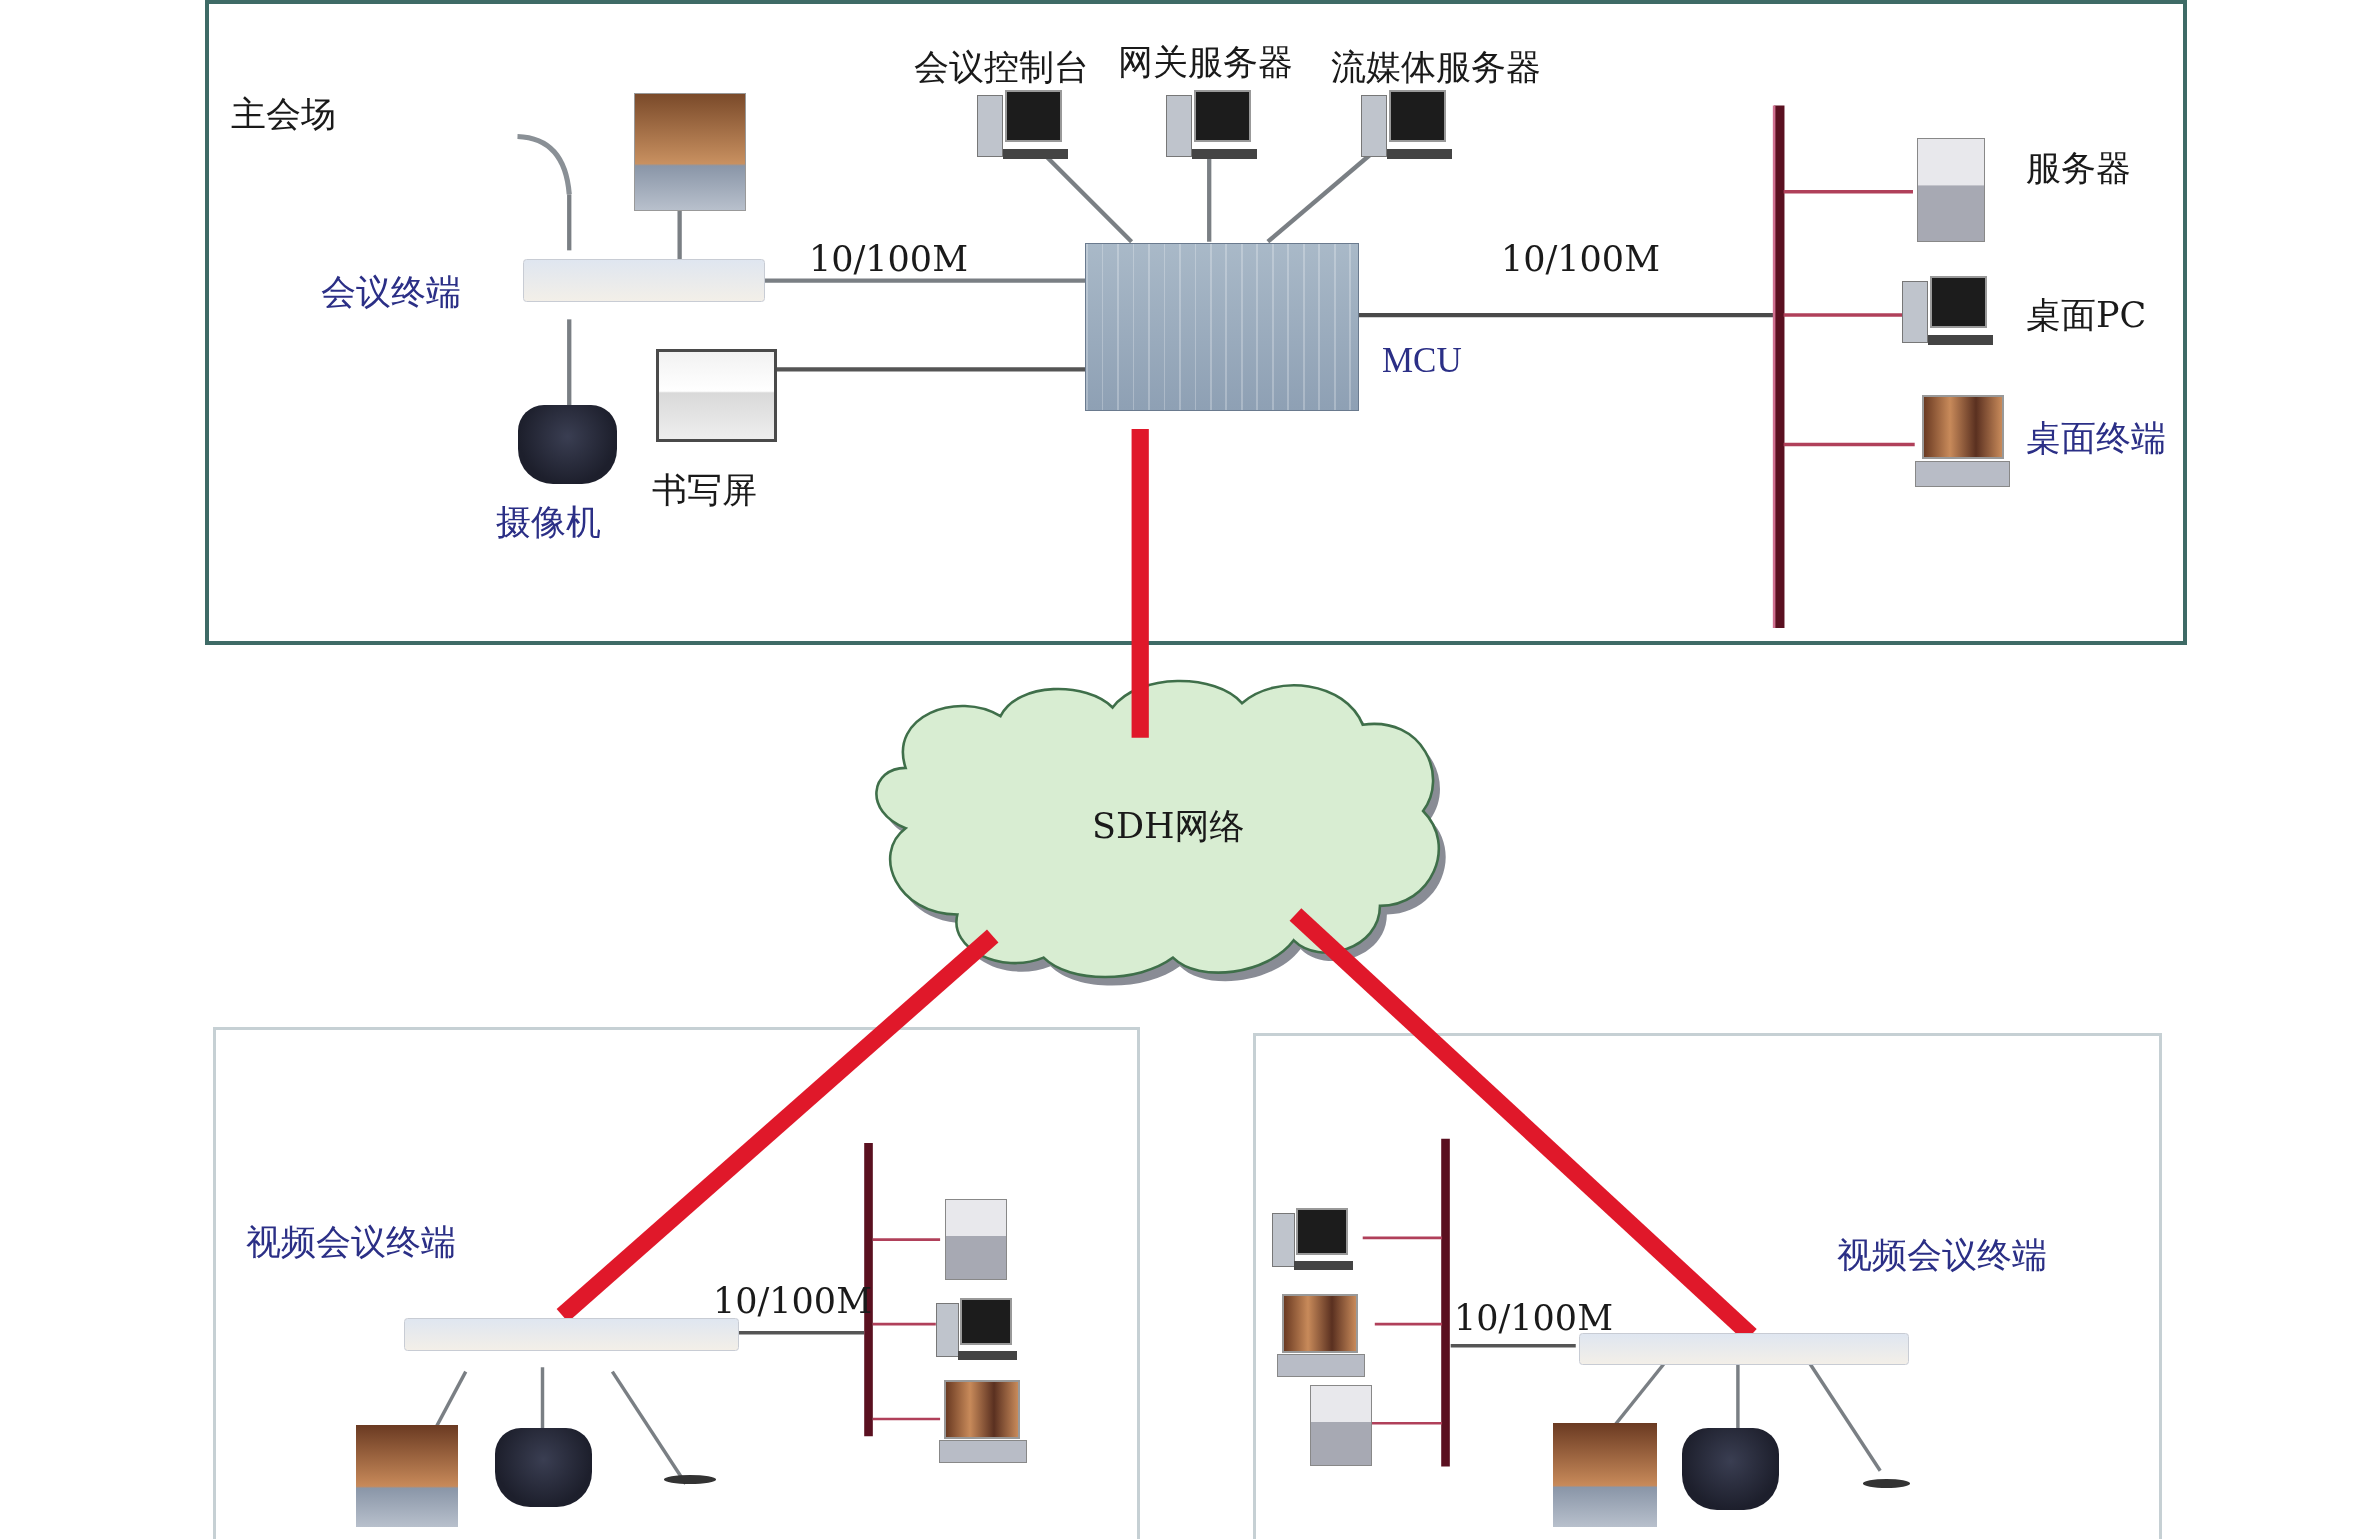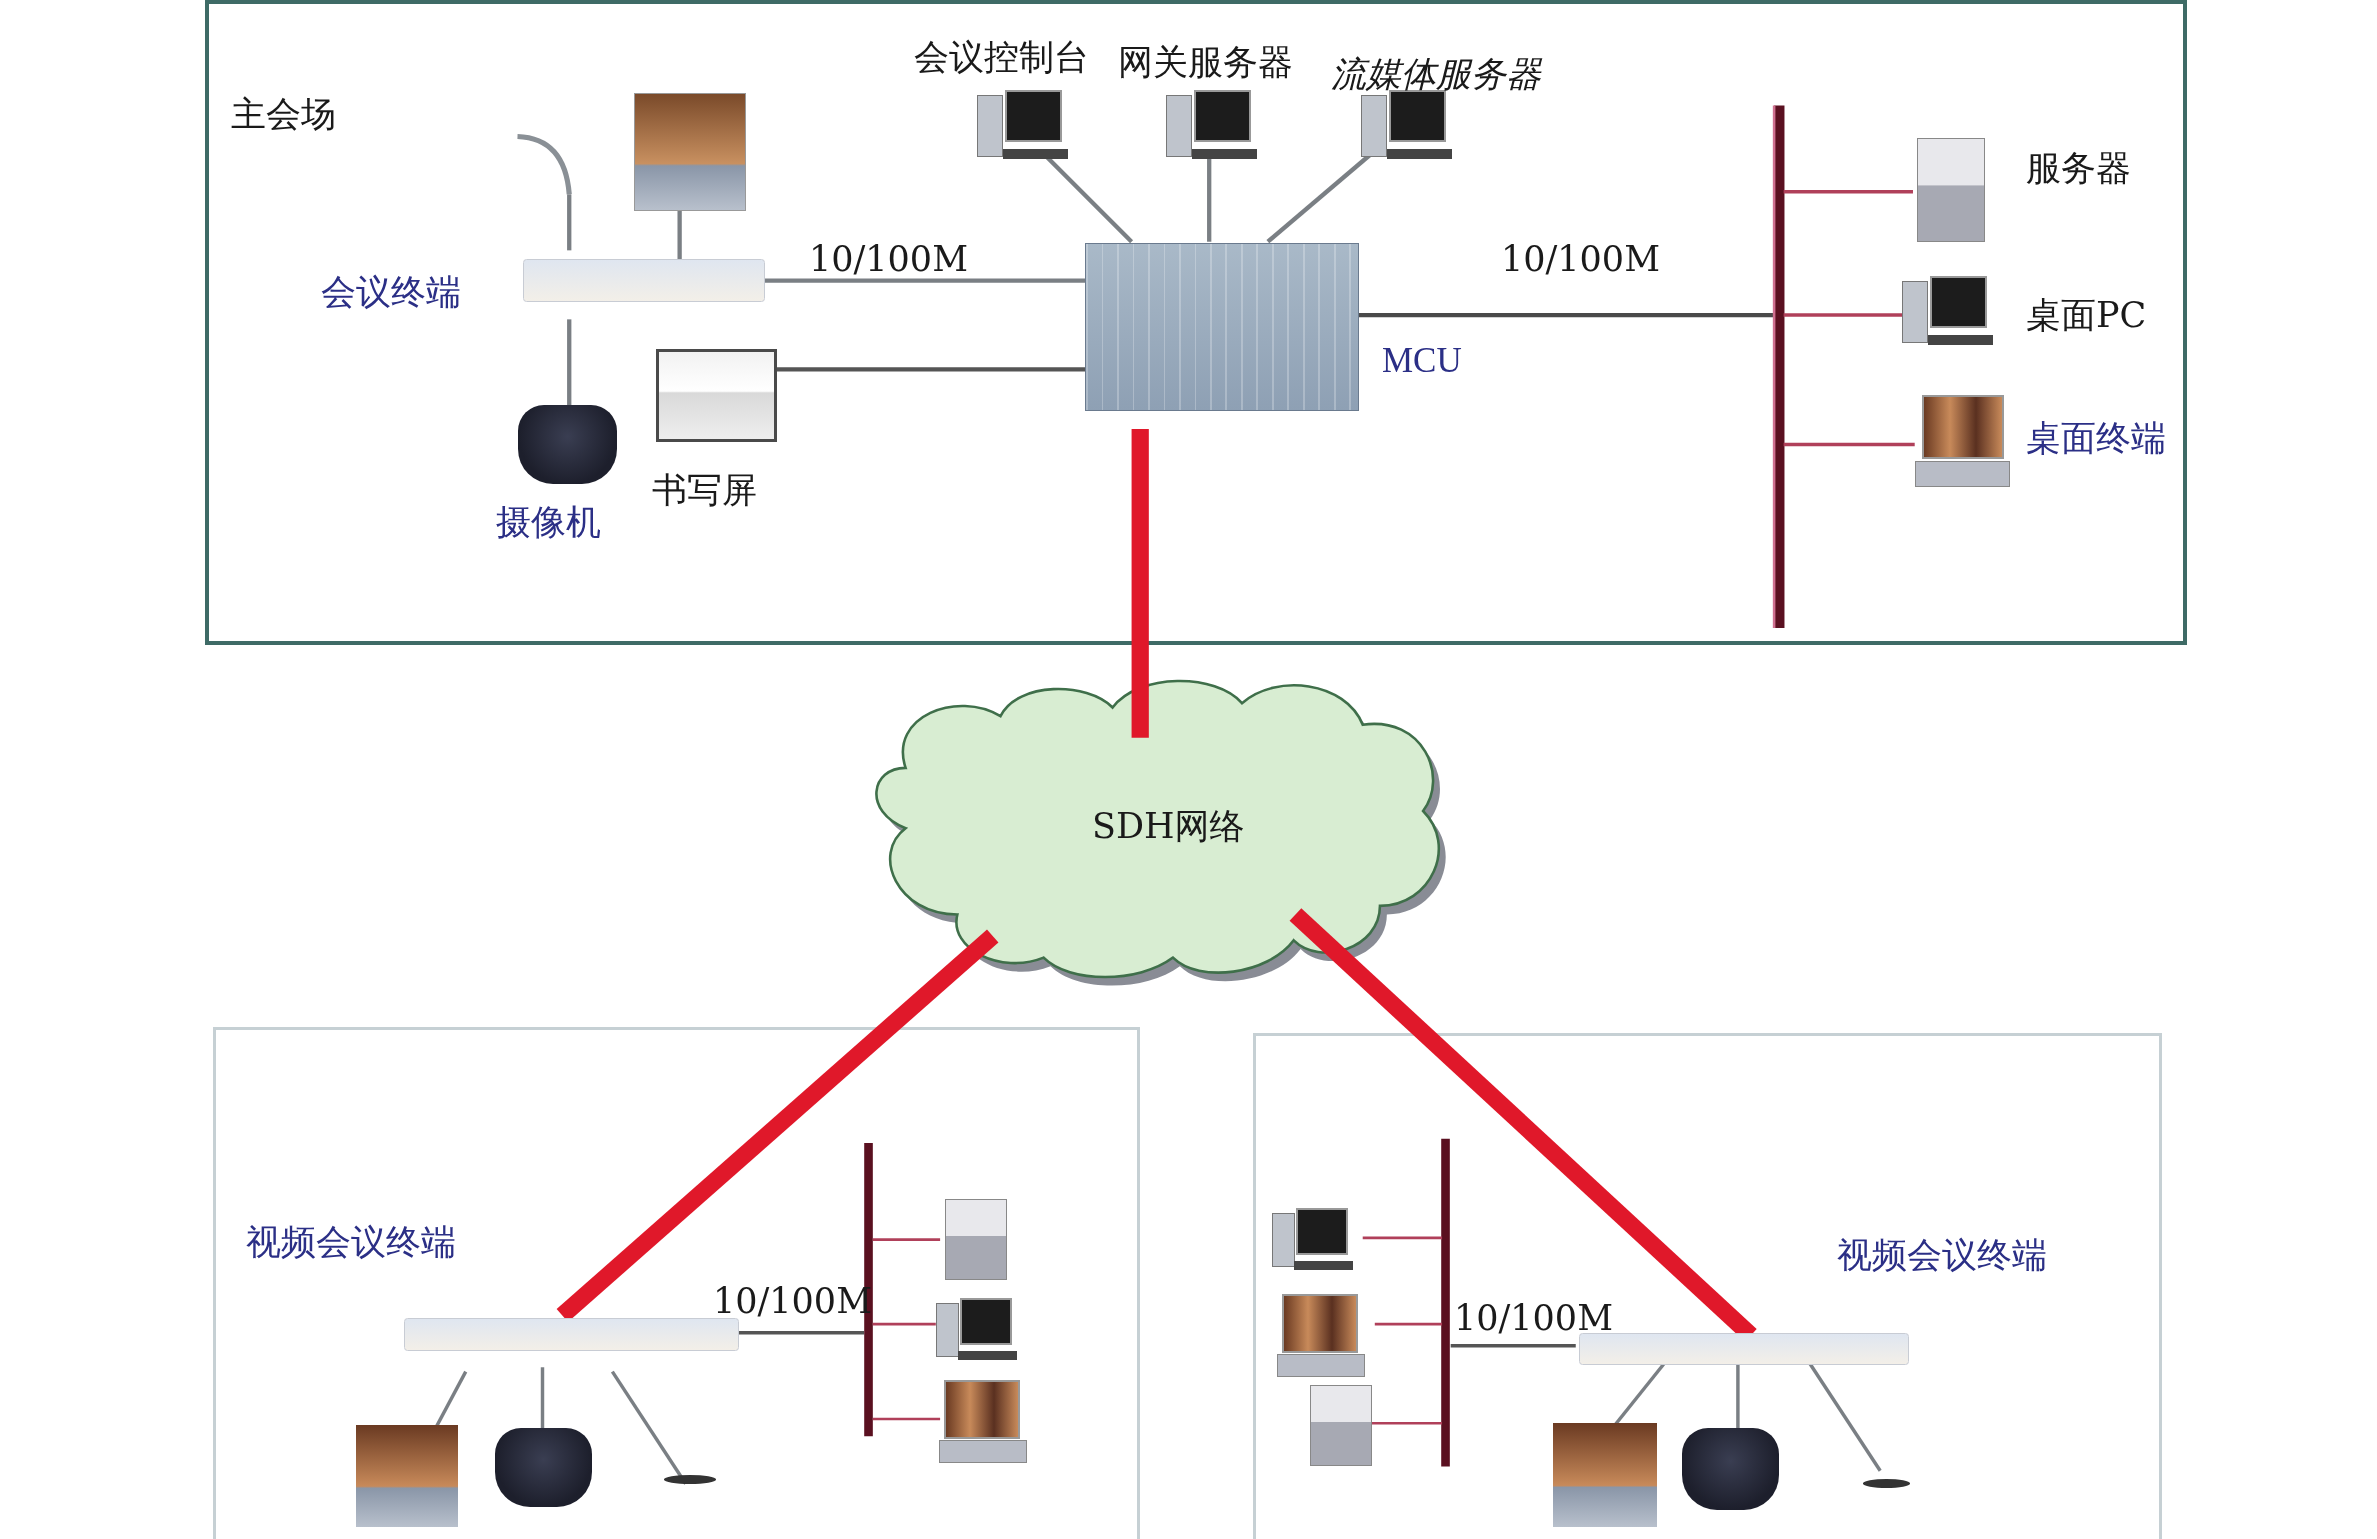--- a/index.html
+++ b/index.html
@@ -144,23 +144,23 @@
   <div style="position:absolute;left:5.2px;top:0;width:72px;height:55px;background:linear-gradient(90deg,#6a3a22,#c88a5a,#5a3020,#c88a5a);border:2.6px solid #999;"></div>
   <div style="position:absolute;left:0;top:60px;width:86px;height:21px;background:#b8bcc6;border:0.9px solid #888;"></div>
 </div>
 <div class="dev" style="left:1310px;top:1385px;width:60px;height:79px;background:linear-gradient(#e8e8ec 45%,#a7a9b3 46%);border:0.9px solid #888;"></div>
 
 <div class="lbl" style="left:231px;top:97px;">主会场</div>
 <div class="lbl blue" style="left:321px;top:267px;margin-top:8px;">会议终端</div>
 <div class="lbl blue" style="left:496px;top:505px;">摄像机</div>
 <div class="lbl" style="left:652px;top:473px;">书写屏</div>
 <div class="lbl" style="left:809px;top:242px;">10/100M</div>
-<div class="lbl" style="left:914px;top:40px;">会议控制台</div>
+<div class="lbl" style="left:914px;top:50px;">会议控制台</div>
 <div class="lbl" style="left:1118px;top:45px;">网关服务器</div>
-<div class="lbl" style="left:1331px;top:57px;font-style:italic;">流媒体服务器</div>
+<div class="lbl" style="left:1331px;top:50px;">流媒体服务器</div>
 <div class="lbl blue" style="left:1382px;top:343px;font-family:Liberation Serif, serif;">MCU</div>
 <div class="lbl" style="left:1501px;top:242px;">10/100M</div>
 <div class="lbl" style="left:2026px;top:151px;">服务器</div>
 <div class="lbl" style="left:2026px;top:298px;">桌面PC</div>
 <div class="lbl blue" style="left:2026px;top:421px;">桌面终端</div>
 
 <div class="lbl" style="left:1092px;top:809px;">SDH网络</div>
 
 <div class="lbl blue" style="left:246px;top:1225px;">视频会议终端</div>
 <div class="lbl" style="left:713px;top:1284px;">10/100M</div>

